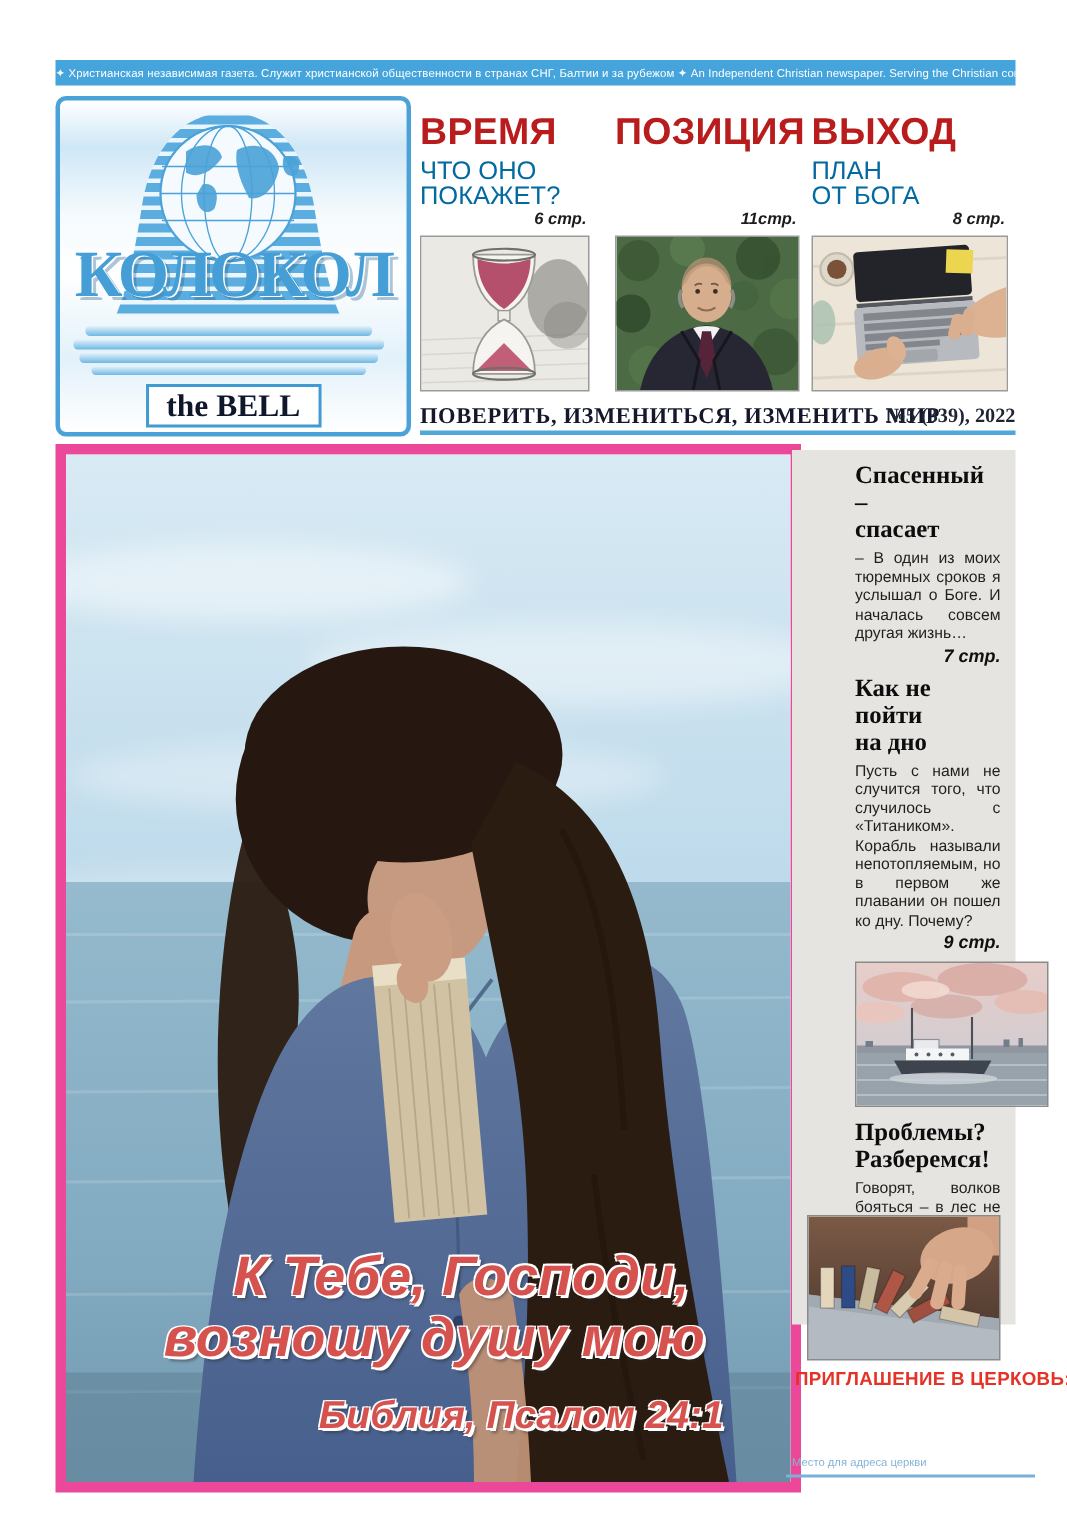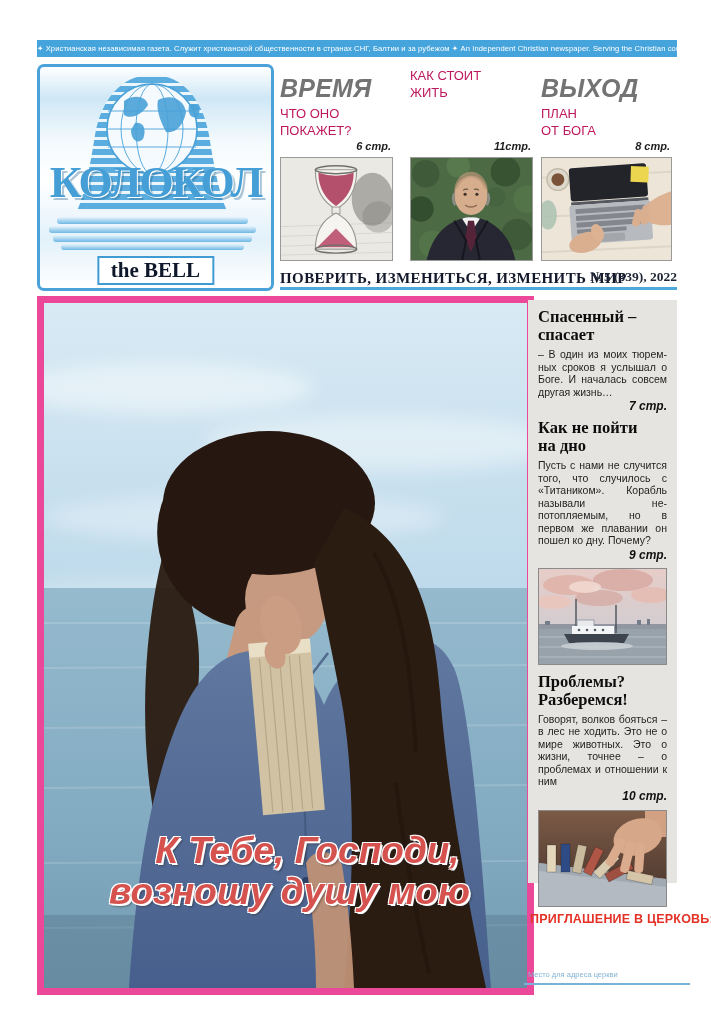--- a/index.html
+++ b/index.html
@@ -23,23 +23,23 @@
   .mast-sub{position:absolute;left:50%;transform:translateX(-50%);top:189px;background:#fff;
             border:2px solid #3f9bd2;color:#0f172a;font-family:"Liberation Serif",serif;
             font-weight:bold;font-size:21px;line-height:25px;padding:0 12px;white-space:nowrap;}
 
   
   .header{position:absolute;left:37px;top:64px;width:640px;height:226px;}
   .teaser{position:absolute;top:0;height:226px;}
   .teaser.c1{left:243px;width:113px;}
   .teaser.c2{left:373px;width:123px;}
   .teaser.c3{left:504px;width:131px;}
-  .t-title{margin-top:10px;font-weight:bold;font-size:25px;line-height:28px;color:#737373;
-           letter-spacing:.2px;white-space:nowrap;font-style:italic;}
-  .t-sub{margin-top:3px;font-size:13px;line-height:17px;color:#be185d;white-space:pre-line;}
+  .t-title{margin-top:10px;font-weight:bold;font-size:25px;line-height:28px;color:#b91c1c;
+           letter-spacing:.2px;white-space:nowrap;}
+  .t-sub{margin-top:3px;font-size:17px;line-height:17px;color:#0369a1;white-space:pre-line;}
   .t-page{position:absolute;top:76px;right:2px;font-size:11px;font-style:italic;font-weight:bold;color:#1c1c1c;}
   .t-photo{position:absolute;left:0;top:93px;width:100%;height:104px;border:1px solid #9a9a9a;
            display:block;box-sizing:border-box;}
   .t-photo svg{display:block;width:100%;height:100%;}
 
   
   .motto{position:absolute;left:280px;top:270px;font-family:"Liberation Serif",serif;font-weight:bold;
          font-size:15px;color:#14182b;letter-spacing:.4px;white-space:nowrap;}
   .issue{position:absolute;right:34px;top:269px;font-family:"Liberation Serif",serif;font-weight:bold;
          font-size:13.5px;color:#1d2433;}
@@ -53,21 +53,21 @@
          font-style:italic;font-weight:bold;
          text-shadow:-1px -1px 0 #fff,1px -1px 0 #fff,-1px 1px 0 #fff,1px 1px 0 #fff,
                      2px 2px 0 #fff,3px 3px 2px rgba(40,40,40,.45);}
   .q1{font-size:37px;line-height:40px;transform:translateX(22px);}
   .q2{font-size:37px;line-height:42px;transform:translateX(4px);text-align:center;}
   .q3{font-size:26px;line-height:28px;margin-top:16px;transform:translateX(62px);}
 
   
   .sidebar{position:absolute;left:528px;top:300px;width:149px;height:724px;}
   .sidebar-bg{position:absolute;left:0;top:0;width:149px;height:583px;background:#e5e4e1;}
-  .sb-content{position:relative;padding:8px 10px 0;}
+  .sb-content{position:relative;padding:8px 10px 0;margin-left:32px;}
   .sb-title{margin:0 0 4px;font-family:"Liberation Serif",serif;font-weight:bold;
             font-size:16.5px;line-height:18px;color:#0d0d0d;white-space:pre-line;}
   .sb-body{margin:0 0 2px;font-size:10.5px;line-height:12.5px;color:#1f1f1f;text-align:justify;}
   .sb-page{margin:0 0 6px;font-size:12px;line-height:13px;font-weight:bold;font-style:italic;
            text-align:right;color:#101010;}
   .sb-photo{display:block;width:127px;height:95px;border:1px solid #8a8a8a;margin:0 0 8px;}
   .sb-photo svg{display:block;width:100%;height:100%;}
   .sb-photo.dominoes{position:absolute;left:10px;top:510px;margin:0;}
   .sb-invite{position:absolute;left:2px;top:612px;font-weight:bold;font-size:12.5px;
              letter-spacing:.2px;color:#e43227;white-space:nowrap;}
@@ -163,22 +163,21 @@
           <rect x="52" y="50" width="8" height="7" fill="#efece7" stroke="#9a9a94" stroke-width="1"></rect>
           <path d="M56,56 C44,62 35,74 35,93 L77,93 C77,74 68,62 56,56 Z" fill="#f6f4f0" stroke="#9a9a94" stroke-width="1.2"></path>
           <path d="M56,72 L75,91 L37,91 Z" fill="#c15e78"></path>
           <ellipse cx="56" cy="12" rx="21" ry="4" fill="none" stroke="#70706a" stroke-width="1.5"></ellipse>
           <ellipse cx="56" cy="93" rx="21" ry="4" fill="none" stroke="#70706a" stroke-width="1.5"></ellipse>
         </svg>
       </div>
     </div>
 
     <div class="teaser c2">
-      <div class="t-sub">КАК СТОИТ
-ЖИТЬ</div>
+      <div class="t-title">ПОЗИЦИЯ</div>
       <div class="t-page">11стр.</div>
       <div class="t-photo">
         <svg viewBox="0 0 123 104" preserveAspectRatio="none">
           <rect width="123" height="104" fill="#4c6a44"></rect>
           <g opacity="0.85">
             <circle cx="15" cy="16" r="14" fill="#3c5836"></circle>
               <circle cx="48" cy="8" r="12" fill="#5b7c50"></circle>
             <circle cx="96" cy="14" r="15" fill="#35502f"></circle>
               <circle cx="118" cy="42" r="14" fill="#55764a"></circle>
             <circle cx="10" cy="52" r="13" fill="#2f4a2c"></circle>
@@ -306,20 +305,21 @@
       </g>
       <ellipse cx="237" cy="322" rx="20" ry="30" fill="#cb9e83" transform="rotate(-15 237 322)"></ellipse>
       <ellipse cx="231" cy="352" rx="10" ry="14" fill="#cb9e83" transform="rotate(-20 231 352)"></ellipse>
       <path d="M300,205 C368,235 390,310 396,390 C402,470 418,570 442,685 L300,685 C312,565 310,465 297,395 C286,340 278,300 270,260 Z" fill="#2b1c12"></path>
       <path d="M330,250 C360,300 368,380 372,450 M352,480 C360,550 372,610 385,670" stroke="#1d120a" stroke-width="4" fill="none" opacity="0.5"></path>
       <path d="M262,560 C268,600 272,645 272,685 L310,685 C308,640 304,600 298,562 C288,545 270,545 262,560 Z" fill="#bf9176" opacity="0.95"></path>
     </svg>
     <div class="quote">
       <div class="q1">К Тебе, Господи,</div>
       <div class="q2">возношу душу мою</div>
+      <div class="q3">Библия, Псалом 24:1</div>
     </div>
   </div>
 
   <div class="sidebar">
     <div class="sidebar-bg"></div>
     <div class="sb-content">
 
       <h3 class="sb-title">Спасенный –
 спасает</h3>
       <p class="sb-body">– В один из моих тюрем­ных сроков я услышал о Боге. И началась совсем другая жизнь…</p>

